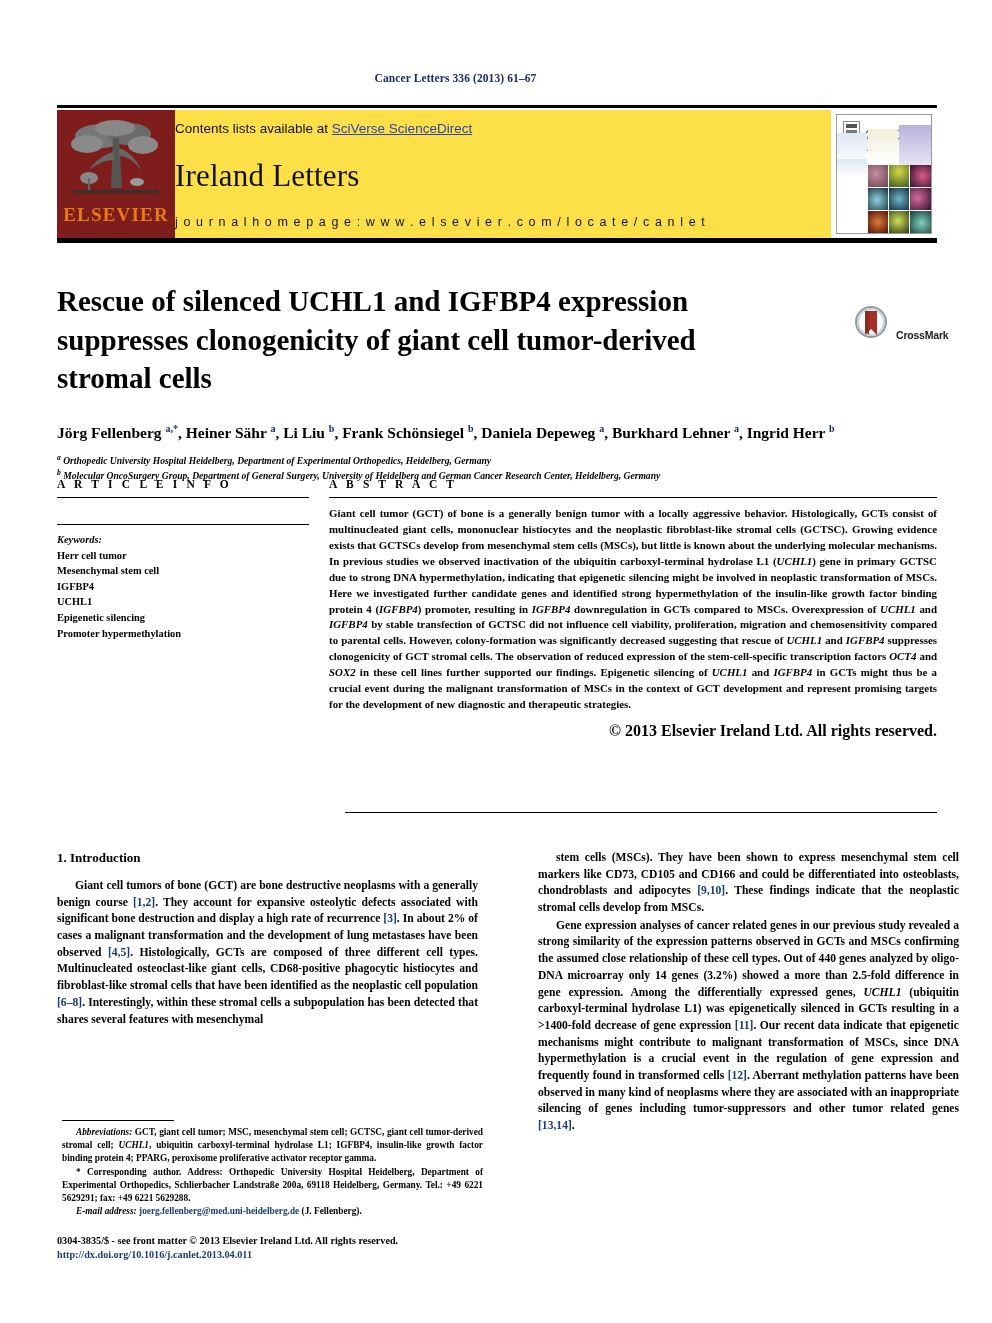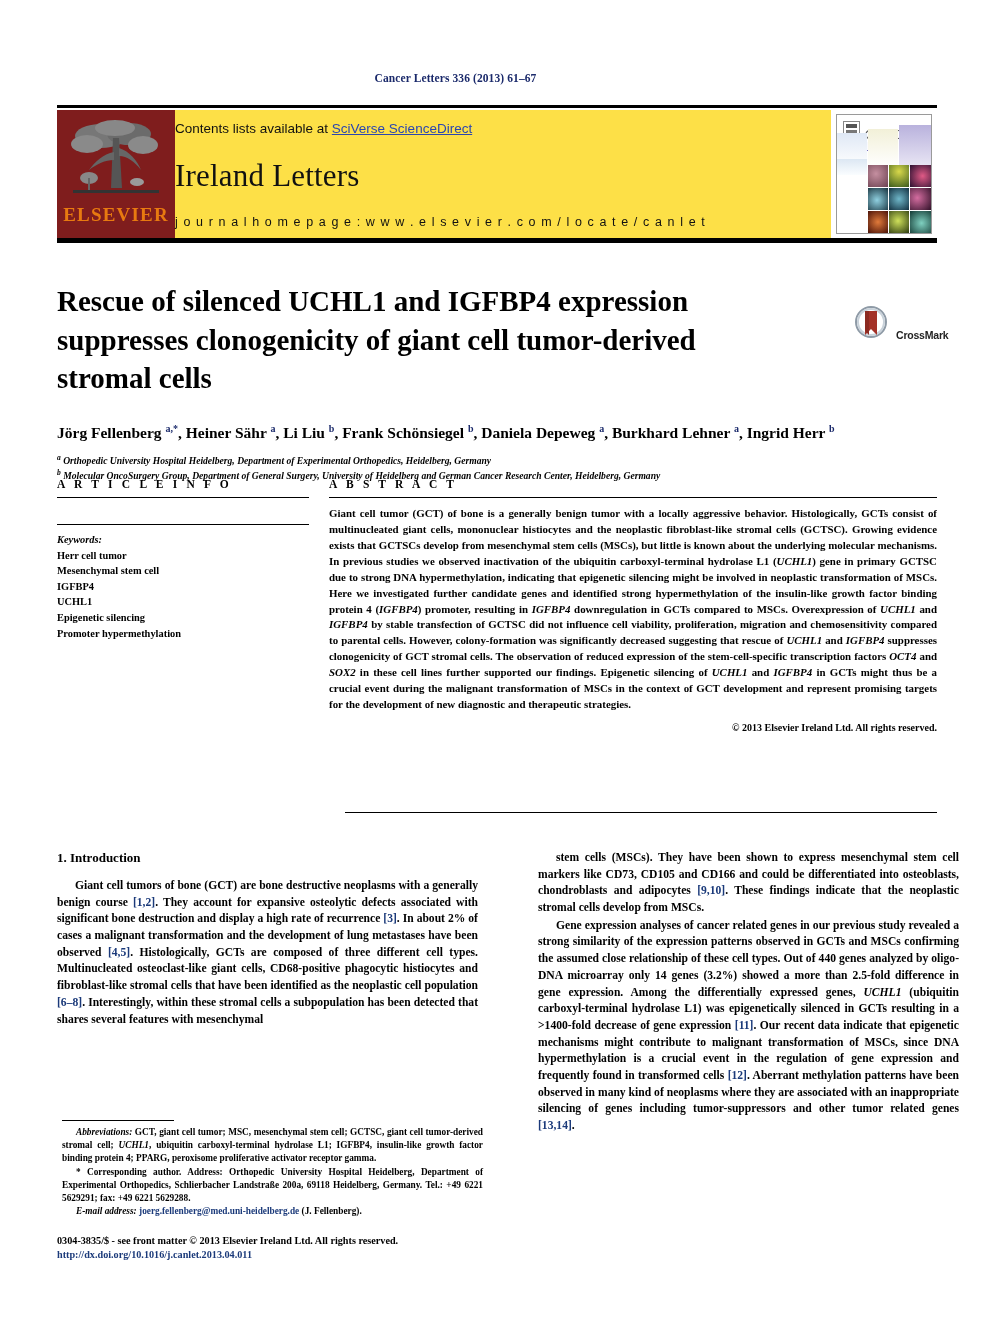--- a/index.html
+++ b/index.html
@@ -231,21 +231,21 @@
     font-size: 10.9px;
     line-height: 1.46;
     text-align: justify;
     font-weight: bold;
     color: #000;
   }
   .abs-body i { font-style: italic; }
   .abs-copy {
     margin-top: 9px;
     text-align: right;
-    font-size: 10px;
+    font-size: 16px;
     font-weight: bold;
   }
   .rule-after-abs {
     position: absolute;
     left: 345px;
     top: 812px;
     width: 592px;
     border-top: 1.3px solid #000;
   }
 

